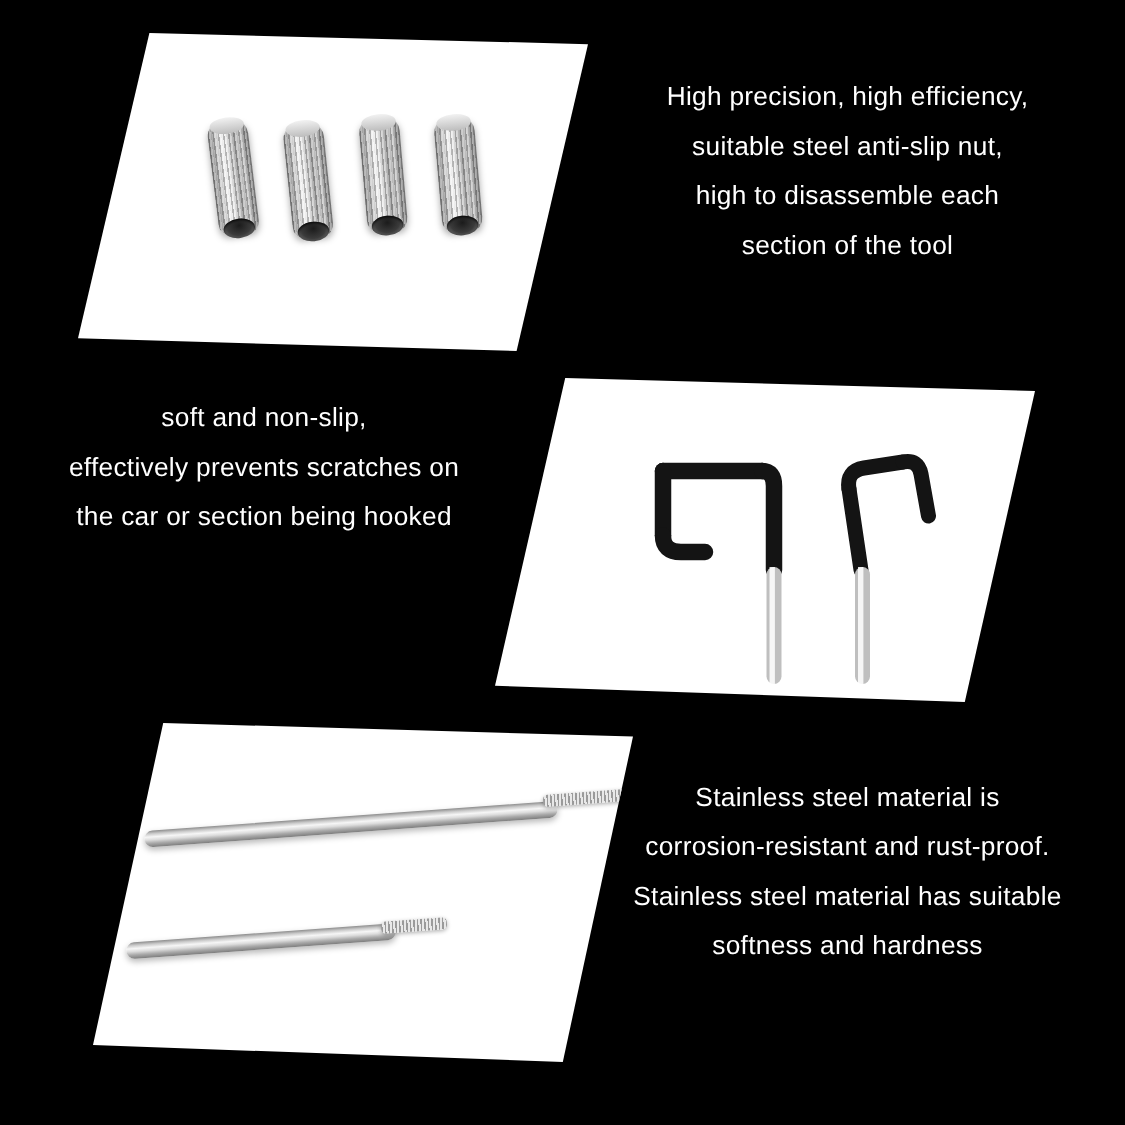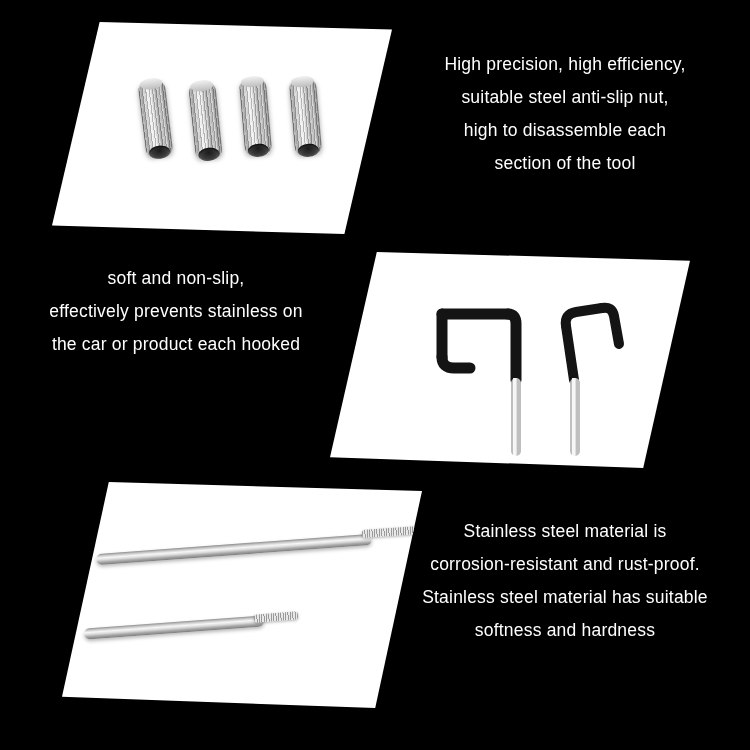--- a/index.html
+++ b/index.html
@@ -168,22 +168,22 @@
 
   <div class="text-block" id="text-top">
     <span class="text-line">High precision, high efficiency,</span>
     <span class="text-line">suitable steel anti-slip nut,</span>
     <span class="text-line">high to disassemble each</span>
     <span class="text-line">section of the tool</span>
   </div>
 
   <div class="text-block" id="text-mid">
     <span class="text-line">soft and non-slip,</span>
-    <span class="text-line">effectively prevents stainless on</span>
-    <span class="text-line">the car or product each hooked</span>
+    <span class="text-line">effectively prevents scratches on</span>
+    <span class="text-line">the car or section being hooked</span>
   </div>
 
   <div class="panel" id="panel-hooks">
     <svg class="panel-inner" viewBox="0 0 360 216" preserveAspectRatio="none">
 
       <g>
         <path d="M112 62 L178 62" stroke="#141414" stroke-width="11" stroke-linecap="round" fill="none"></path>
         <path d="M112 62 L112 105" stroke="#141414" stroke-width="11" stroke-linecap="round" fill="none"></path>
         <path d="M112 105 Q112 116 124 116 L140 116" stroke="#141414" stroke-width="11" stroke-linecap="round" fill="none"></path>
         <path d="M178 62 Q186 62 186 72 L186 128" stroke="#141414" stroke-width="11" stroke-linecap="round" fill="none"></path>

